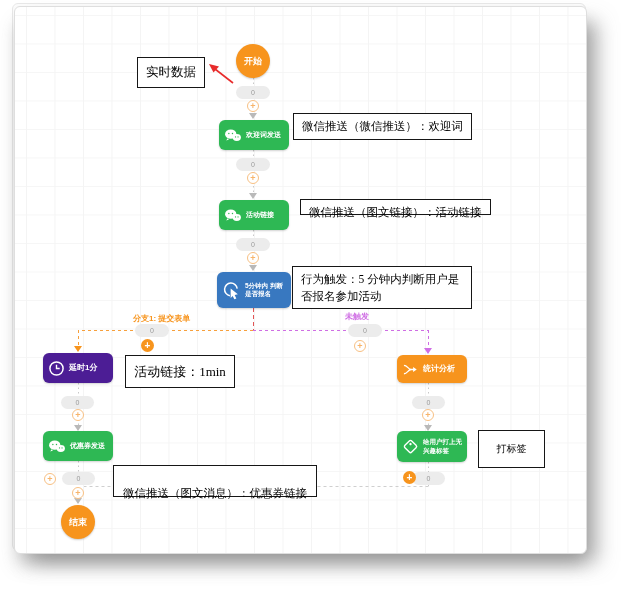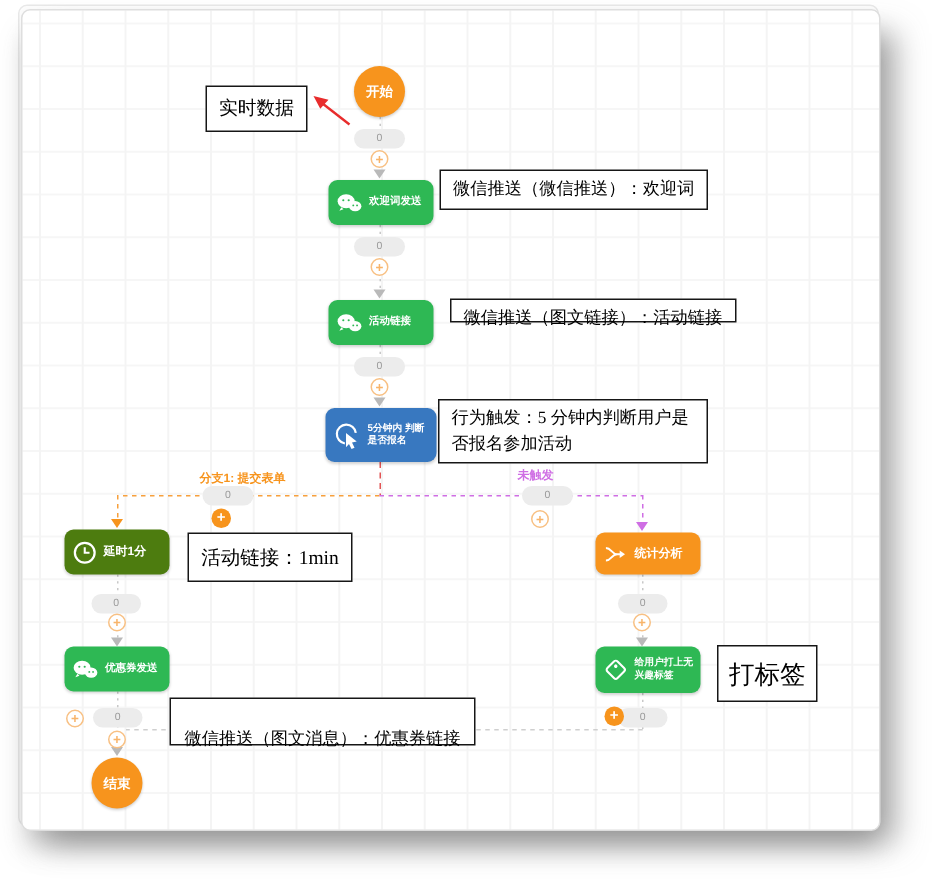--- a/index.html
+++ b/index.html
@@ -73,21 +73,21 @@
     </g>
   </svg>
 
   <div class="note" style="left:137px;top:57px;width:68px;height:31px;display:flex;align-items:center;justify-content:center;font-size:12.5px;">
     <span>实时数据</span>
     </div>
   <div class="note nowrap" style="left:293px;top:113px;height:27px;line-height:25px;padding:0 8px;font-size:11.5px;">微信推送（微信推送）：欢迎词</div>
   <div class="note nowrap" style="left:300px;top:199px;height:16px;line-height:25px;padding:0 8px;font-size:11.5px;">微信推送（图文链接）：活动链接</div>
   <div class="note" style="left:292px;top:266px;width:180px;padding:4px 8px;font-size:11.5px;line-height:1.45;">行为触发：5 分钟内判断用户是否报名参加活动</div>
   <div class="note" style="left:125px;top:355px;width:110px;height:33px;display:flex;align-items:center;justify-content:center;font-size:13px;">活动链接：1min</div>
-  <div class="note" style="left:478px;top:430px;width:67px;height:38px;display:flex;align-items:center;justify-content:center;font-size:17px;">打标签</div>
+  <div class="note" style="left:478px;top:430px;width:67px;height:38px;display:flex;align-items:center;justify-content:center;font-size:10px;">打标签</div>
   <div class="note nowrap" style="left:113px;top:465px;height:32px;line-height:30px;padding:12px 9px;font-size:11.5px;">微信推送（图文消息）：优惠券链接</div>
 
   <div class="circle-node" style="left:236px;top:44px;width:34px;height:34px;">
     <span>开始</span>
     </div>
 
   <div class="node" style="left:219px;top:120px;width:70px;height:30px;background:#2eb854;">
     <span>
       <svg width="18" height="15" viewBox="0 0 20 16">
           <ellipse cx="7.5" cy="6.5" rx="6.3" ry="5.2" fill="#fff"></ellipse>
@@ -123,21 +123,21 @@
           <path d="M14.4 7.2 A6 6 0 1 0 7.5 13.9" stroke="#fff" stroke-width="1.4" fill="none"></path>
           <path d="M8.2 7.2 l6.8 5.4 l-3 .7 l1.6 3.2 l-1.9 .9 l-1.6 -3.2 l-1.9 2z" fill="#fff"></path>
         </svg>
       </span>
     <span style="display:flex;flex-direction:column;">
       <span class="lbl" style="font-size:6.5px;">5分钟内 判断</span>
       <span class="lbl" style="font-size:6.5px;">是否报名</span>
       </span>
     </div>
 
-  <div class="node" style="left:43px;top:353px;width:70px;height:30px;background:#4d7c0f;">
+  <div class="node" style="left:43px;top:353px;width:70px;height:30px;background:#4c1d95;">
     <span>
       <svg width="17" height="17" viewBox="0 0 16 16">
           <circle cx="8" cy="8" r="6.2" stroke="#fff" stroke-width="1.4" fill="none"></circle>
           <path d="M8 4.5 V8 H11" stroke="#fff" stroke-width="1.3" fill="none"></path>
         </svg>
       </span>
     <span class="lbl" style="font-size:8px;">延时1分</span>
     </div>
 
   <div class="node" style="left:397px;top:355px;width:70px;height:28px;background:#f7941d;">

